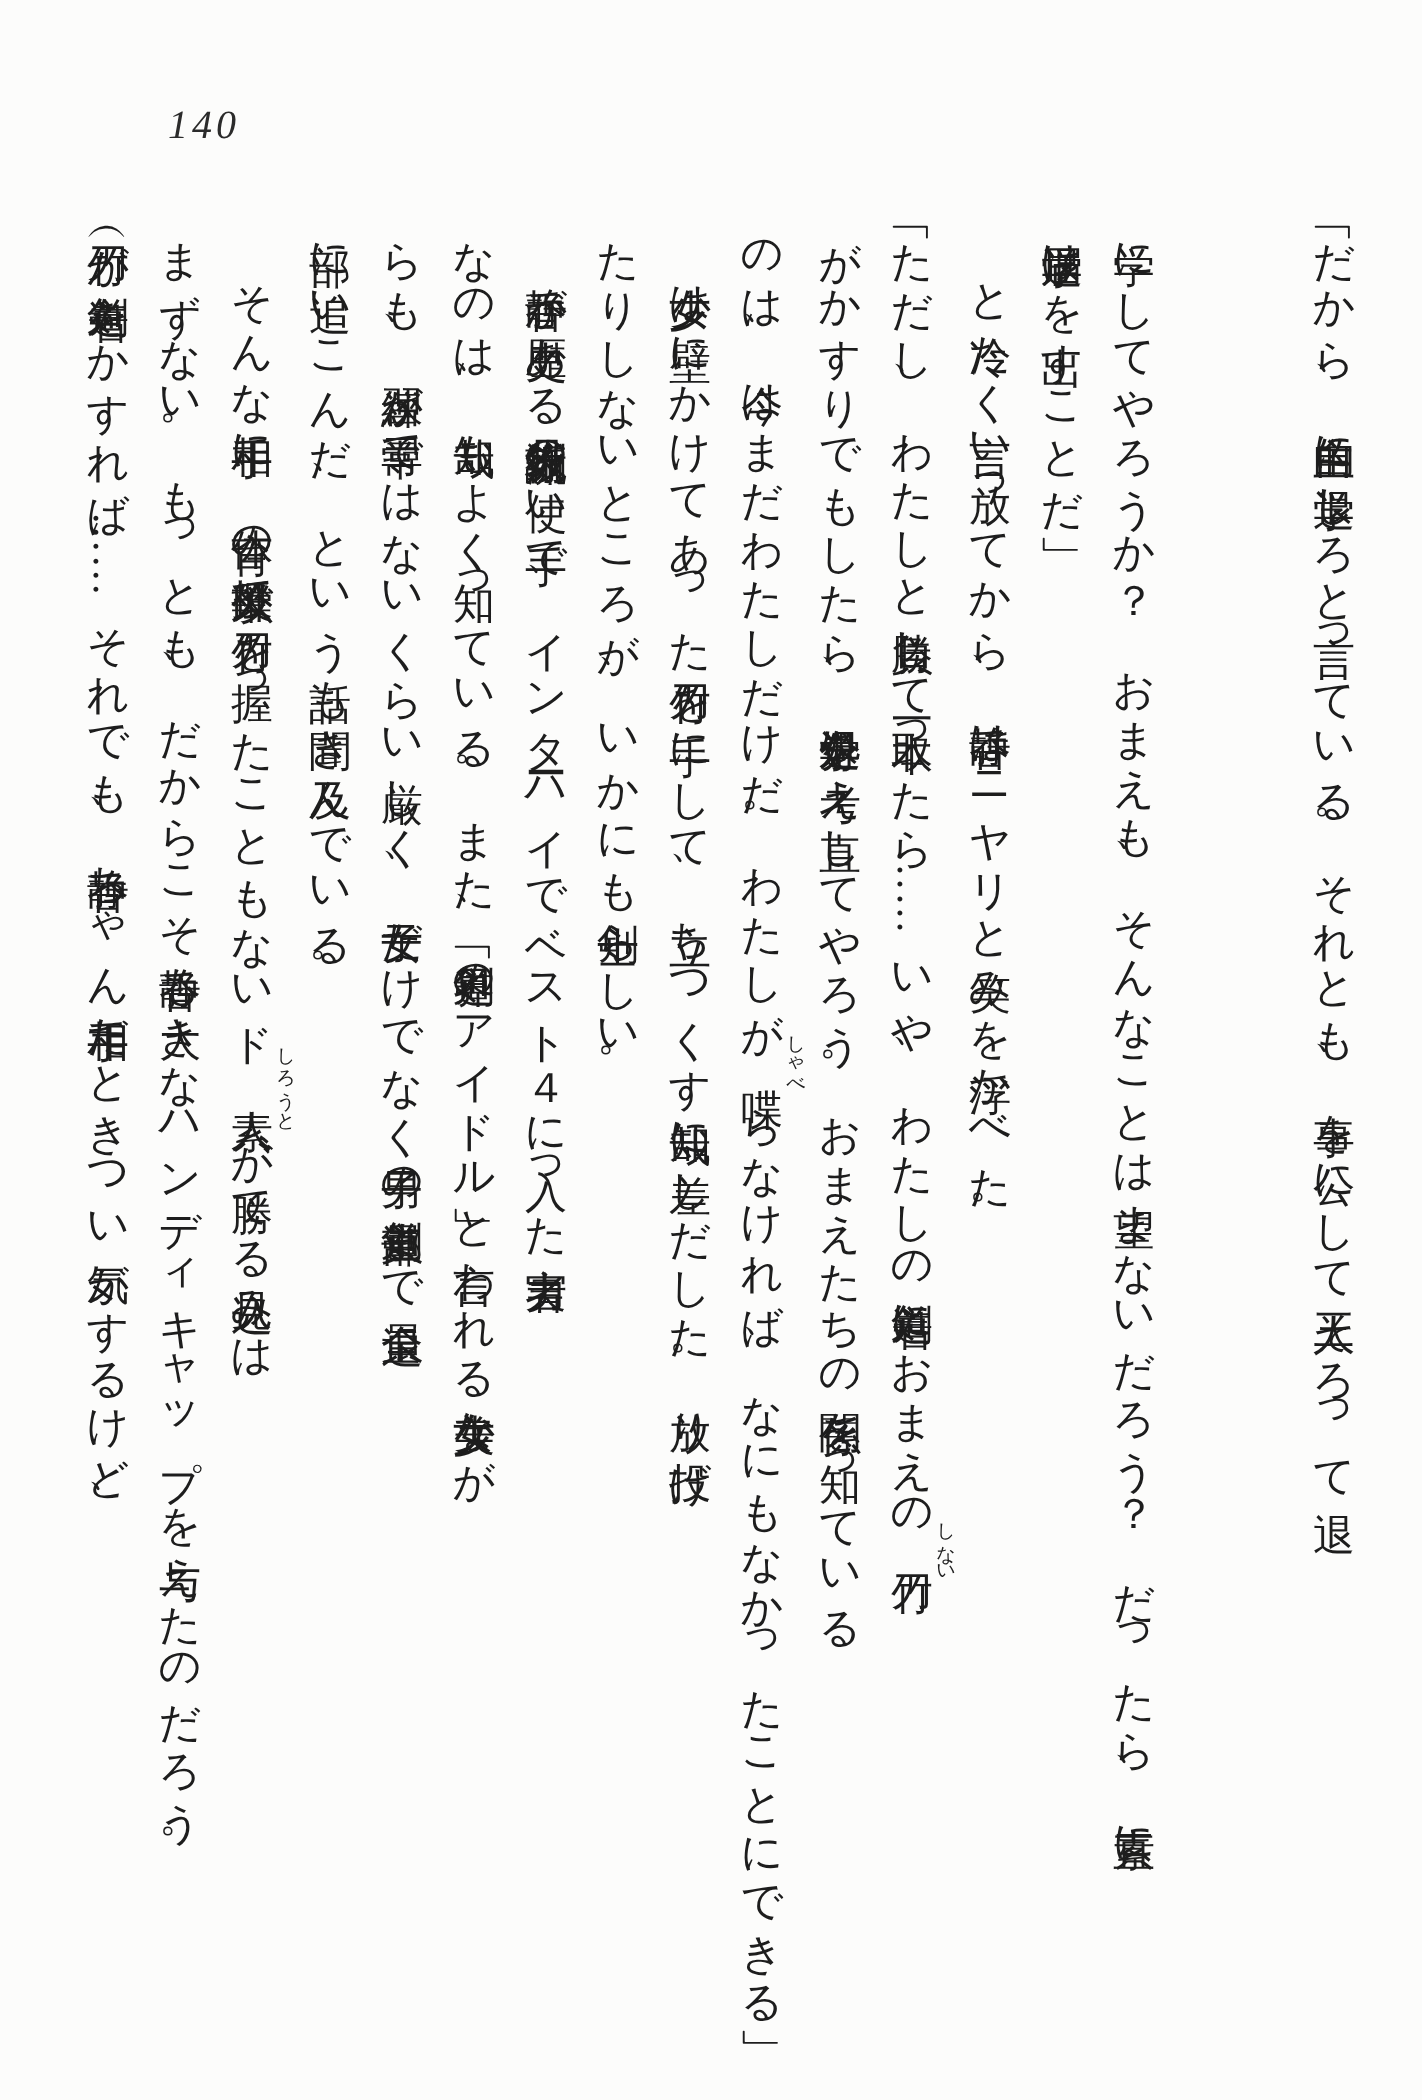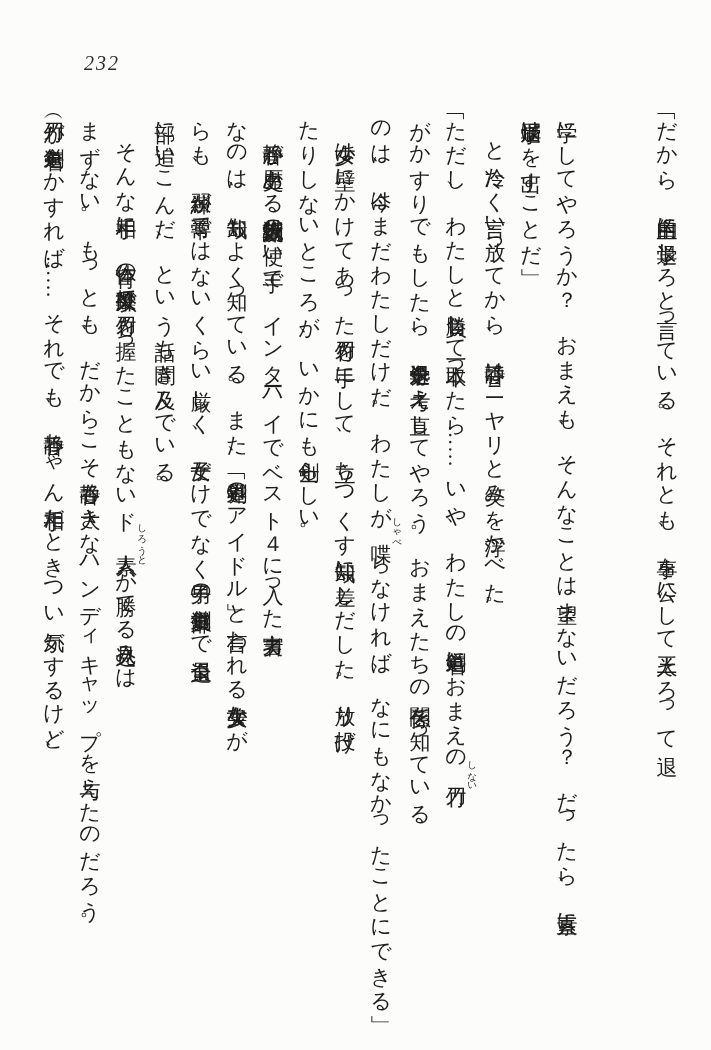--- a/index.html
+++ b/index.html
@@ -59,21 +59,21 @@
   rt {
     font-size: 9.5px;
     letter-spacing: 0;
     line-height: 1;
   }
 </style>
 </head>
 <body>
 
 <div class="page">
-  <div class="page-number">232</div>
+  <div class="page-number">140</div>
   <main class="text-block">
       <p class="first-line">「だから、自主的に退学しろと言っている。それとも、事を公にして三人そろって退</p>
       <p>学にしてやろうか？　おまえも、そんなことは望まないだろう？　だったら、素直に</p>
       <p>退学届けを出すことだ」</p>
       <p>　と冷たく言い放ってから、静香はニヤリと笑みを浮かべた。</p>
       <p>「ただし、わたしと勝負して一本取ったら……いや、わたしの剣道着におまえの<ruby>竹刀<rt>しない</rt></ruby></p>
       <p>がかすりでもしたら、退学処分を考え直してやろう。おまえたちの関係を知っている</p>
       <p>のは、今はまだわたしだけだ。わたしが<ruby>喋<rt>しゃべ</rt></ruby>らなければ、なにもなかったことにできる」</p>
       <p>　少女は壁にかけてあった竹刀を手にして、立ちつくす知哉に差しだした。放り投げ</p>
       <p>たりしないところが、いかにも剣士らしい。</p>

